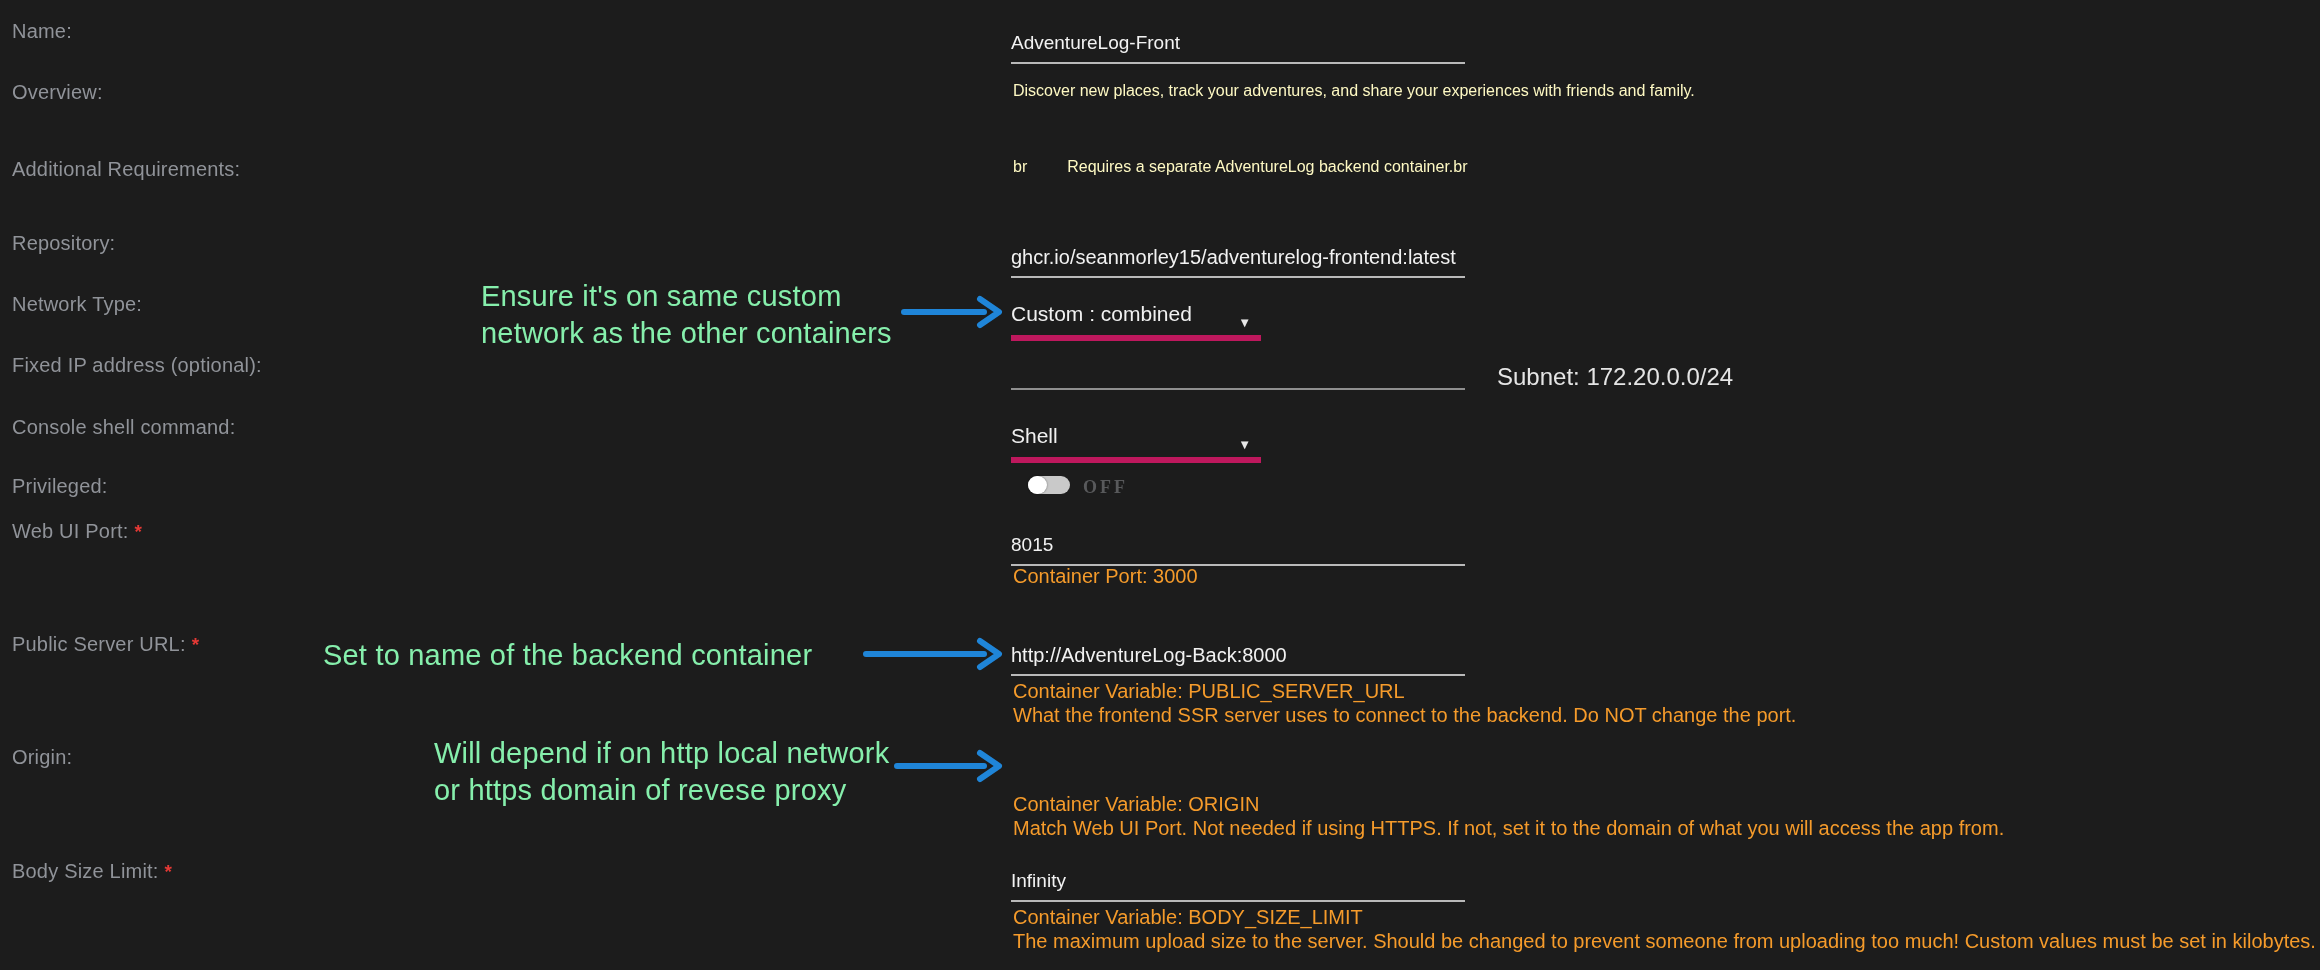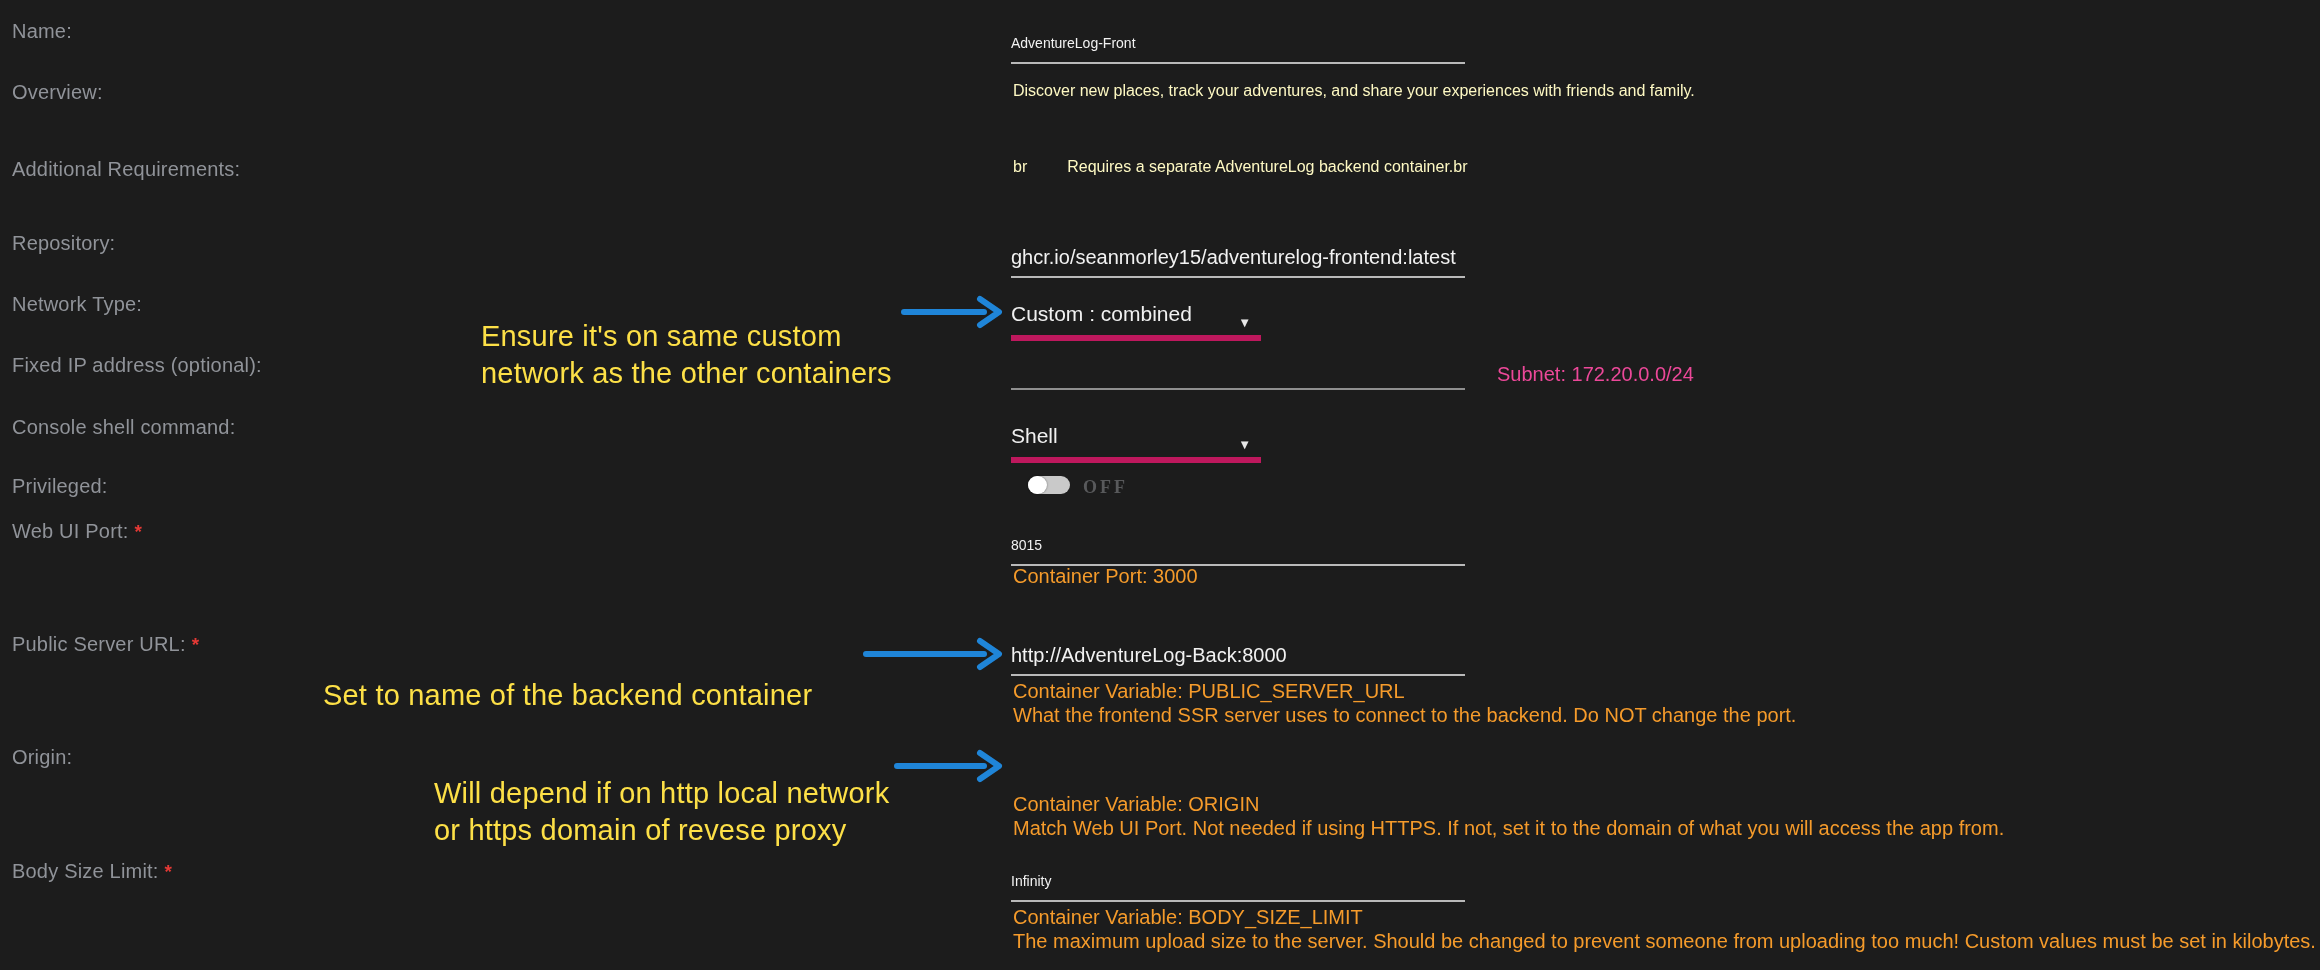--- a/index.html
+++ b/index.html
@@ -8,39 +8,39 @@
     font-family:"Liberation Sans",sans-serif;overflow:hidden;
   }
   .lbl{
     position:absolute;left:12px;font-size:20px;color:#909399;
     white-space:nowrap;letter-spacing:.2px;
   }
   .req{color:#e53935;font-size:19px;margin-left:6px;font-weight:bold;}
   .tinput{
     position:absolute;left:1011px;width:454px;height:36px;
     border-bottom:2px solid #b9b9b9;overflow:hidden;white-space:nowrap;
-    font-size:14px;color:#f2f2f2;line-height:34px;
+    font-size:19px;color:#f2f2f2;line-height:34px;
   }
   .tinput.dim{border-bottom-color:#8f8f8f;}
   .tselect{
     position:absolute;left:1011px;width:250px;height:38px;
     border-bottom:6px solid #be185d;font-size:21px;color:#f0f0f0;
     line-height:34px;white-space:nowrap;cursor:default;
   }
   .caret{position:absolute;right:10px;top:9px;font-size:13px;color:#e8e8e8;}
   .bluetext{
     position:absolute;left:1013px;font-size:16px;color:#fef9c3;white-space:nowrap;
   }
   .orange{
     position:absolute;left:1013px;font-size:20px;color:#f59b2b;white-space:nowrap;
   }
-  .graynote{position:absolute;font-size:20px;color:#ec4899;white-space:nowrap;}
+  .graynote{position:absolute;font-size:24px;color:#e5e5e5;white-space:nowrap;}
   .annot{
-    position:absolute;font-size:29px;line-height:37px;color:#fde047;
-    white-space:nowrap;letter-spacing:.2px;margin-top:40px;
+    position:absolute;font-size:29px;line-height:37px;color:#86efac;
+    white-space:nowrap;letter-spacing:.2px;
   }
   .arrow{position:absolute;}
   .toggle{
     position:absolute;left:1028px;width:42px;height:18px;border-radius:10px;
     background:#c9c9c9;cursor:pointer;
   }
   .knob{
     position:absolute;left:0;top:0;width:19px;height:18px;border-radius:9px;
     background:#ffffff;box-shadow:0 0 2px rgba(0,0,0,.5);
   }

